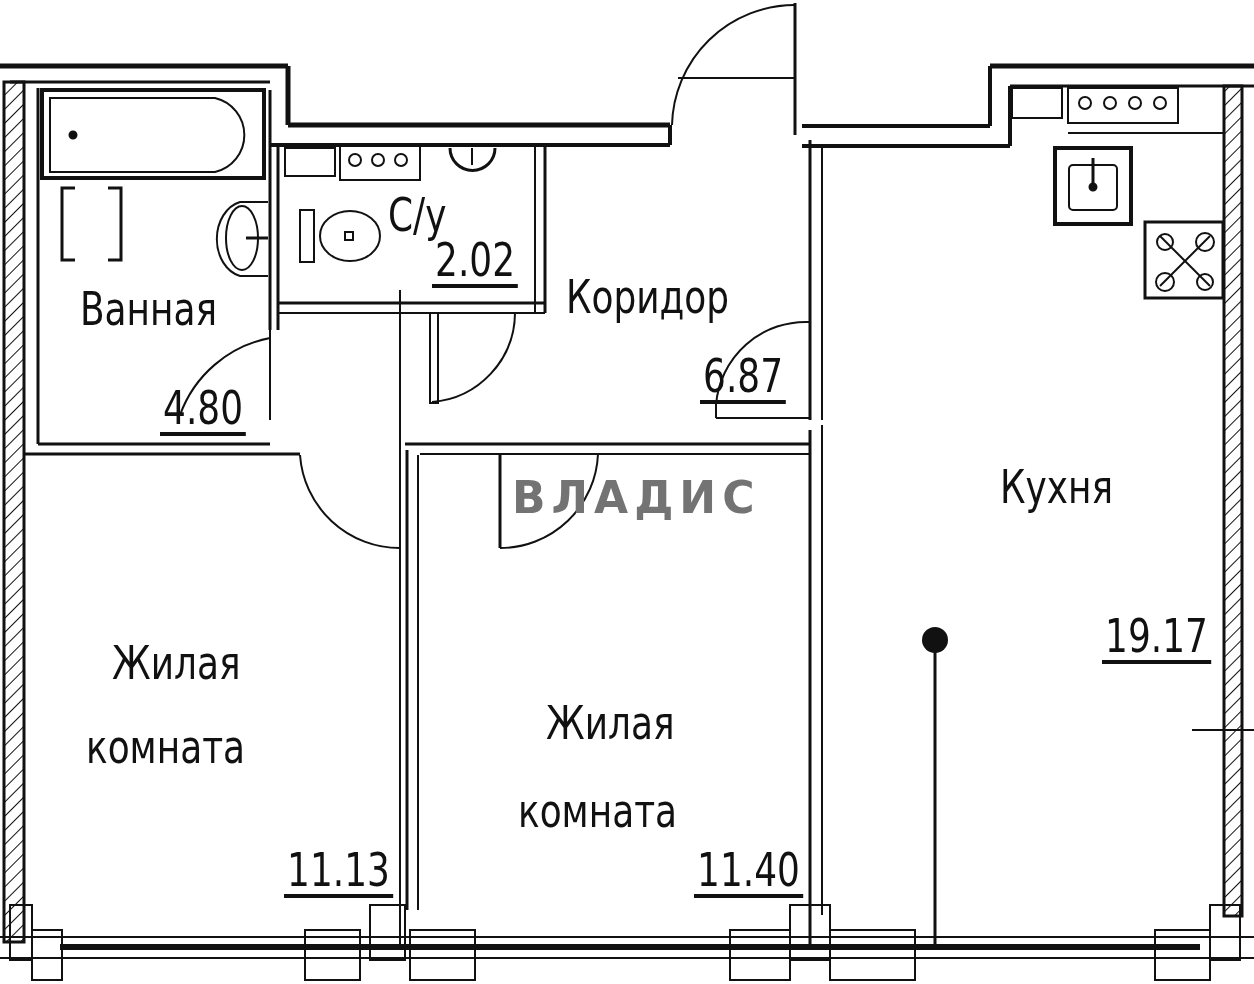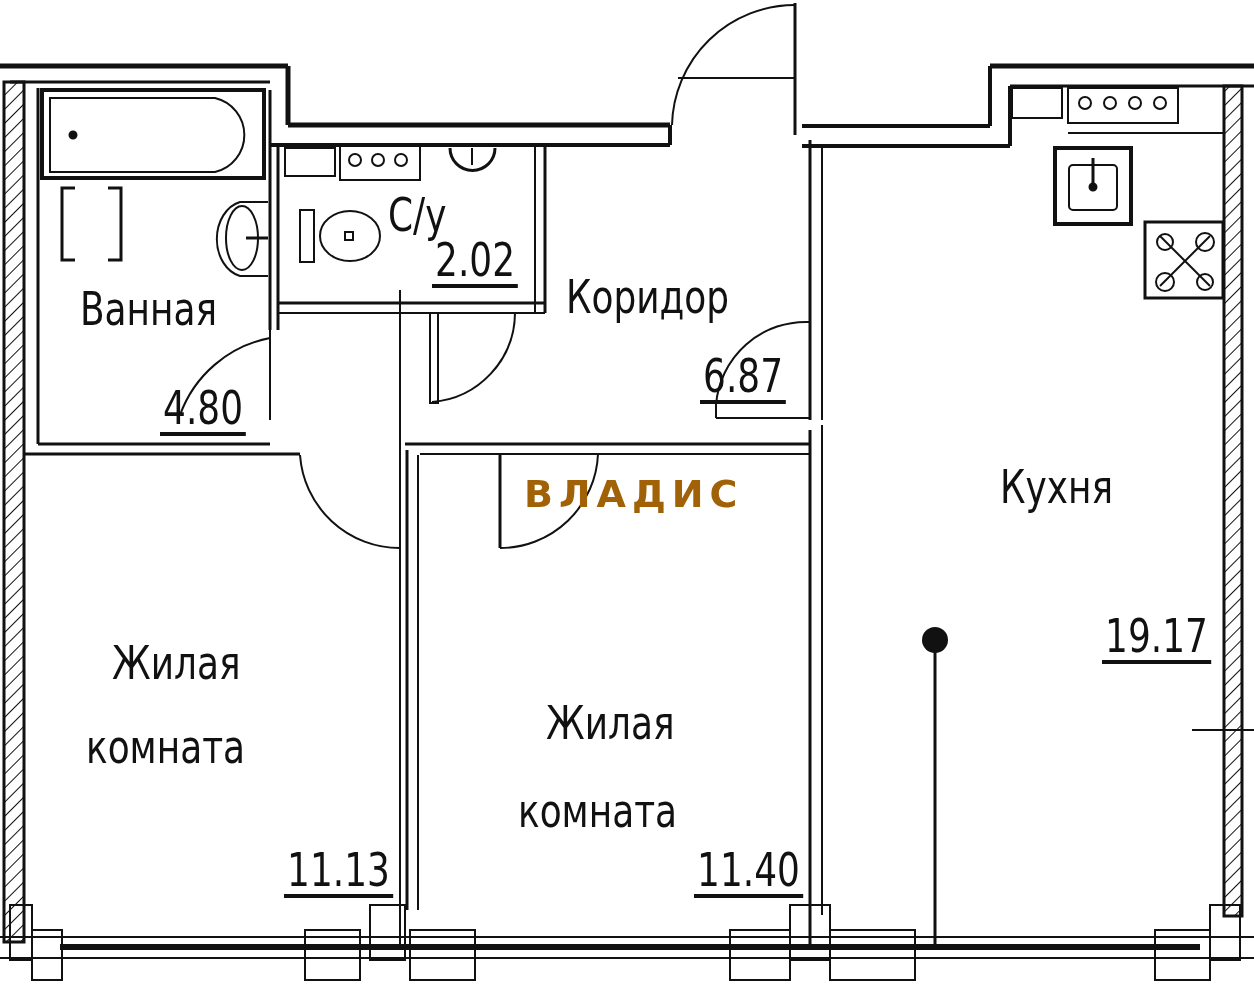--- a/index.html
+++ b/index.html
@@ -1,21 +1,21 @@
 <!DOCTYPE html>
 <html><head>
 <meta charset="utf-8">
 <style>
   html, body { margin:0; padding:0; background:#ffffff; }
   body { width:1254px; height:984px; position:relative; overflow:hidden; font-family:"DejaVu Sans Condensed","DejaVu Sans", sans-serif; }
   #plan { position:absolute; left:0; top:0; }
   .lbl { position:absolute; color:#111; font-family:"DejaVu Sans", sans-serif; font-weight:normal; letter-spacing:0px; white-space:nowrap; transform:scaleX(0.78); transform-origin:left top; }
   .room-name { font-size:46px; line-height:50px; }
   .area { font-size:46px; line-height:48px; border-bottom:4px solid #111; padding:0 4px; }
-  .watermark { position:absolute; left:524px; top:472px; font-size:38px; color:#a16207; font-weight:bold; letter-spacing:6px; font-family:"DejaVu Sans", sans-serif; }
+  .watermark { position:absolute; left:512px; top:472px; font-size:44px; color:#737373; font-weight:bold; letter-spacing:6px; font-family:"DejaVu Sans", sans-serif; }
 </style>
 </head>
 <body>
 
 <svg id="plan" width="1254" height="984" viewBox="0 0 1254 984" xmlns="http://www.w3.org/2000/svg">
   <defs>
     <pattern id="hatch" width="10" height="10" patternUnits="userSpaceOnUse" patternTransform="rotate(45)">
       <line x1="0" y1="0" x2="0" y2="10" stroke="#111" stroke-width="2"></line>
     </pattern>
   </defs>

